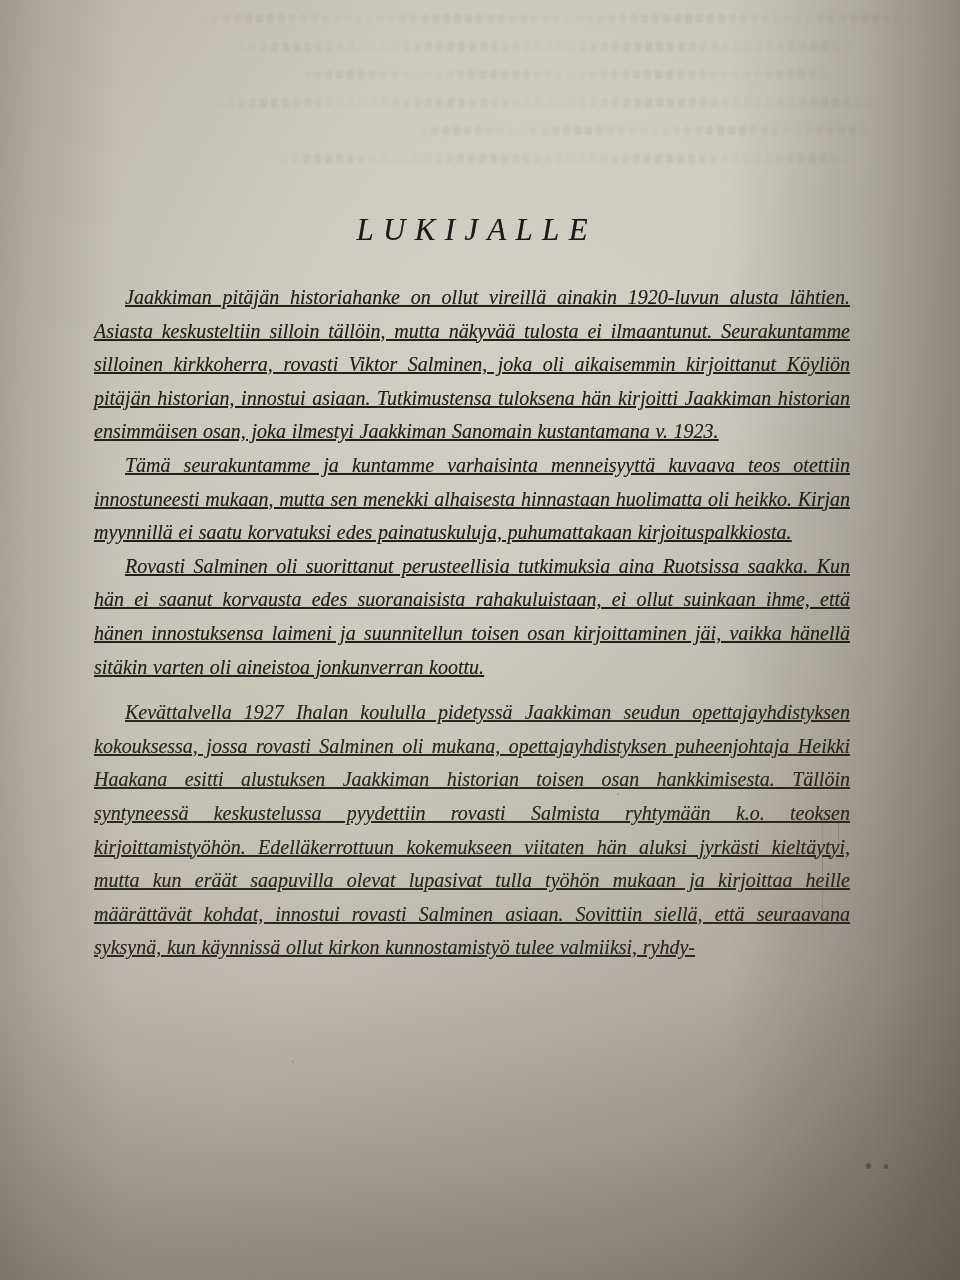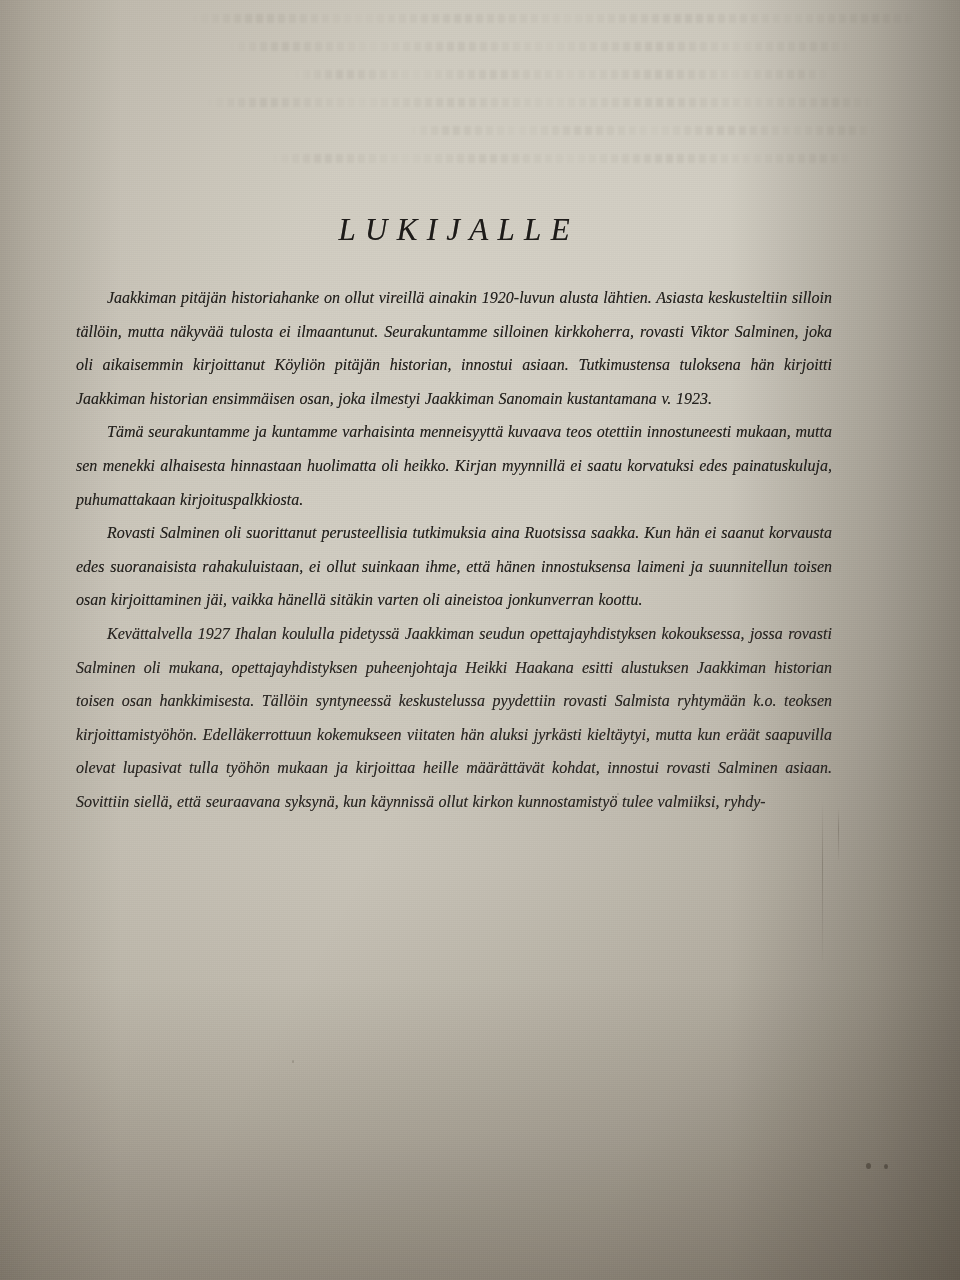--- a/index.html
+++ b/index.html
@@ -98,52 +98,53 @@
   }
   .ghost-line.g2 { width: 86%; margin-left: 5%; }
   .ghost-line.g3 { width: 74%; margin-left: 14%; }
   .ghost-line.g4 { width: 92%; margin-left: 2%; }
   .ghost-line.g5 { width: 64%; margin-left: 30%; }
   .ghost-line.g6 { width: 80%; margin-left: 11%; }
 
   
   .content {
     position: absolute;
-    left: 76px;
+    left: 94px;
     top: 212px;
     width: 756px;
     color: #211f1d;
   }
 
   .page-title {
     font-style: italic;
     font-size: 31px;
     letter-spacing: 0.30em;
     text-align: center;
     margin: 0 0 33px 0;
     text-indent: 0.30em;
     color: #1d1b19;
     font-weight: normal;
     text-shadow: 0 0 0.6px rgba(40,36,30,0.55);
   }
 
   .para {
     font-style: italic;
-    font-size: 16px;
+    font-size: 20px;
     line-height: 33.6px;
     text-align: justify;
     text-align-last: left;
     margin: 0;
     text-indent: 31px;
     color: #23211e;
     word-spacing: 0.035em;
     text-shadow: 0 0 0.55px rgba(45,40,33,0.5);
+    text-decoration: underline;
     -webkit-font-smoothing: antialiased;
   }
-  .para.fade-low { color: #2a2724; }
+  .para.fade-low { color: #2a2724; margin-top: 12px; }
 
   
   .content { filter: blur(0.18px); }
 
   
   .speck {
     position: absolute;
     background: rgba(60,53,43,0.55);
     border-radius: 50%;
     pointer-events: none;

